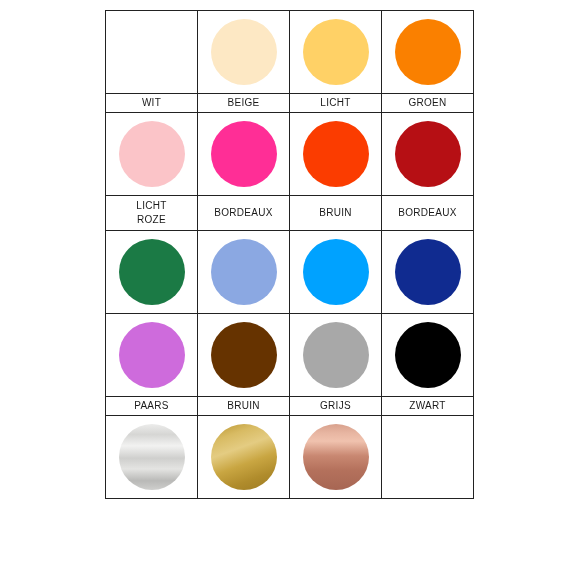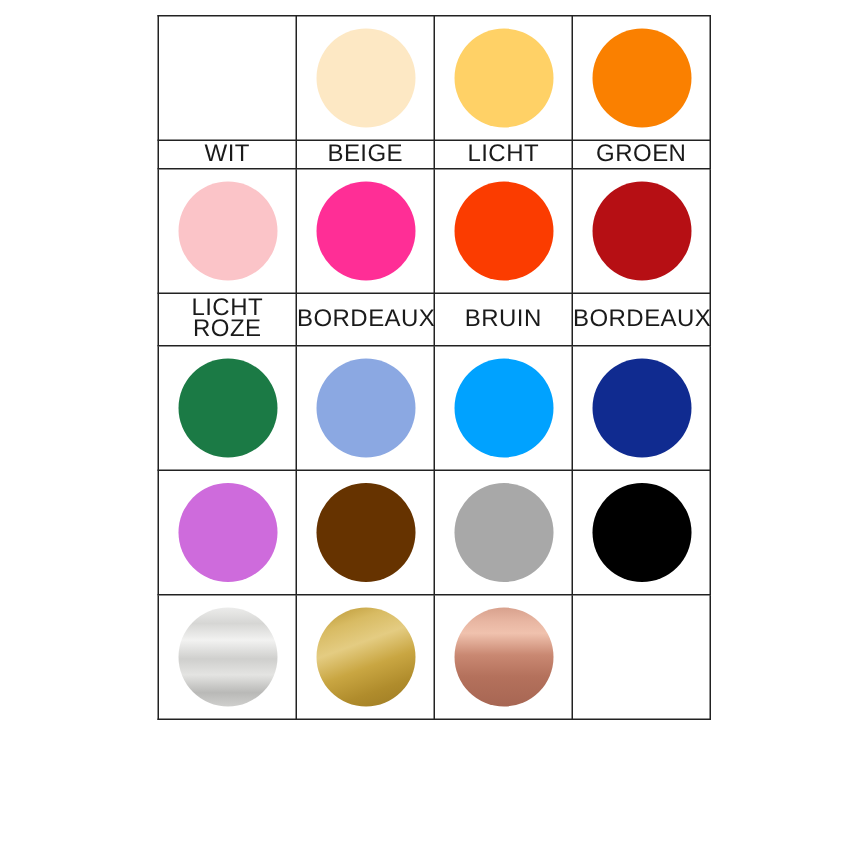--- a/index.html
+++ b/index.html
@@ -49,21 +49,21 @@
     height: 34px;
   }
   .swatch-dot {
     width: 66px;
     height: 66px;
     border-radius: 50%;
     margin: 0 auto;
     display: block;
   }
   .swatch-label {
-    font-size: 16px;
+    font-size: 10px;
     color: #1a1a1a;
     line-height: 14px;
     letter-spacing: 0.3px;
     text-align: center;
     display: block;
     padding: 1px 0;
     white-space: pre-line;
   }
 </style>
 </head>
@@ -151,20 +151,34 @@
             <span class="swatch-dot" style="background: rgb(102, 51, 0);"></span>
           </td>
           <td class="swatch-cell">
             <span class="swatch-dot" style="background: rgb(168, 168, 168);"></span>
           </td>
           <td class="swatch-cell">
             <span class="swatch-dot" style="background: rgb(0, 0, 0);"></span>
           </td>
         </tr>
         <tr>
+          <td class="label-cell">
+            <span class="swatch-label">PAARS</span>
+          </td>
+          <td class="label-cell">
+            <span class="swatch-label">BRUIN</span>
+          </td>
+          <td class="label-cell">
+            <span class="swatch-label">GRIJS</span>
+          </td>
+          <td class="label-cell">
+            <span class="swatch-label">ZWART</span>
+          </td>
+        </tr>
+        <tr>
           <td class="swatch-cell">
             <span class="swatch-dot" style="background: linear-gradient(rgb(236, 236, 235) 0%, rgb(214, 214, 212) 16%, rgb(242, 242, 241) 33%, rgb(207, 207, 205) 52%, rgb(228, 228, 226) 68%, rgb(185, 185, 183) 86%, rgb(207, 207, 205) 100%);"></span>
           </td>
           <td class="swatch-cell">
             <span class="swatch-dot" style="background: linear-gradient(160deg, rgb(184, 147, 47) 0%, rgb(216, 187, 99) 20%, rgb(228, 204, 130) 38%, rgb(201, 166, 66) 58%, rgb(176, 140, 44) 78%, rgb(156, 122, 35) 100%);"></span>
           </td>
           <td class="swatch-cell">
             <span class="swatch-dot" style="background: linear-gradient(rgb(216, 161, 141) 0%, rgb(232, 182, 162) 14%, rgb(240, 194, 174) 26%, rgb(201, 136, 114) 48%, rgb(180, 113, 92) 70%, rgb(167, 102, 83) 100%);"></span>
           </td>
           <td class="empty-cell"></td>

